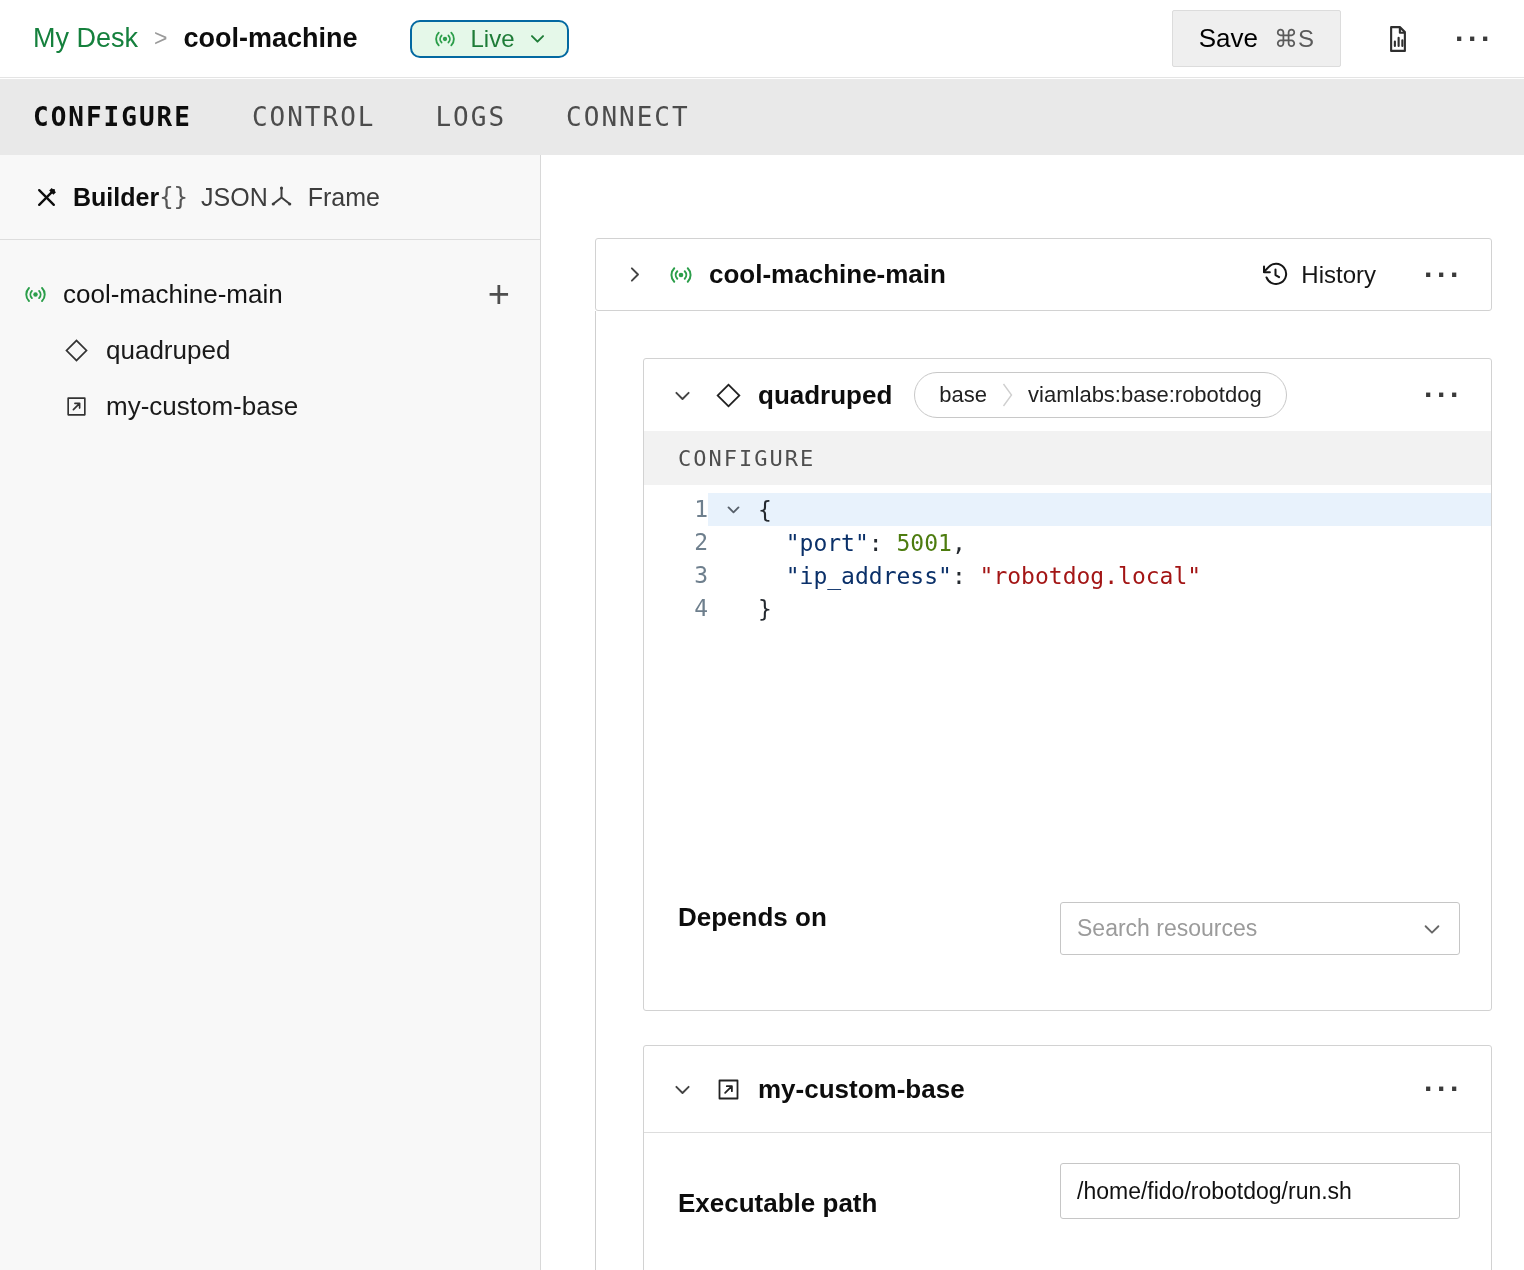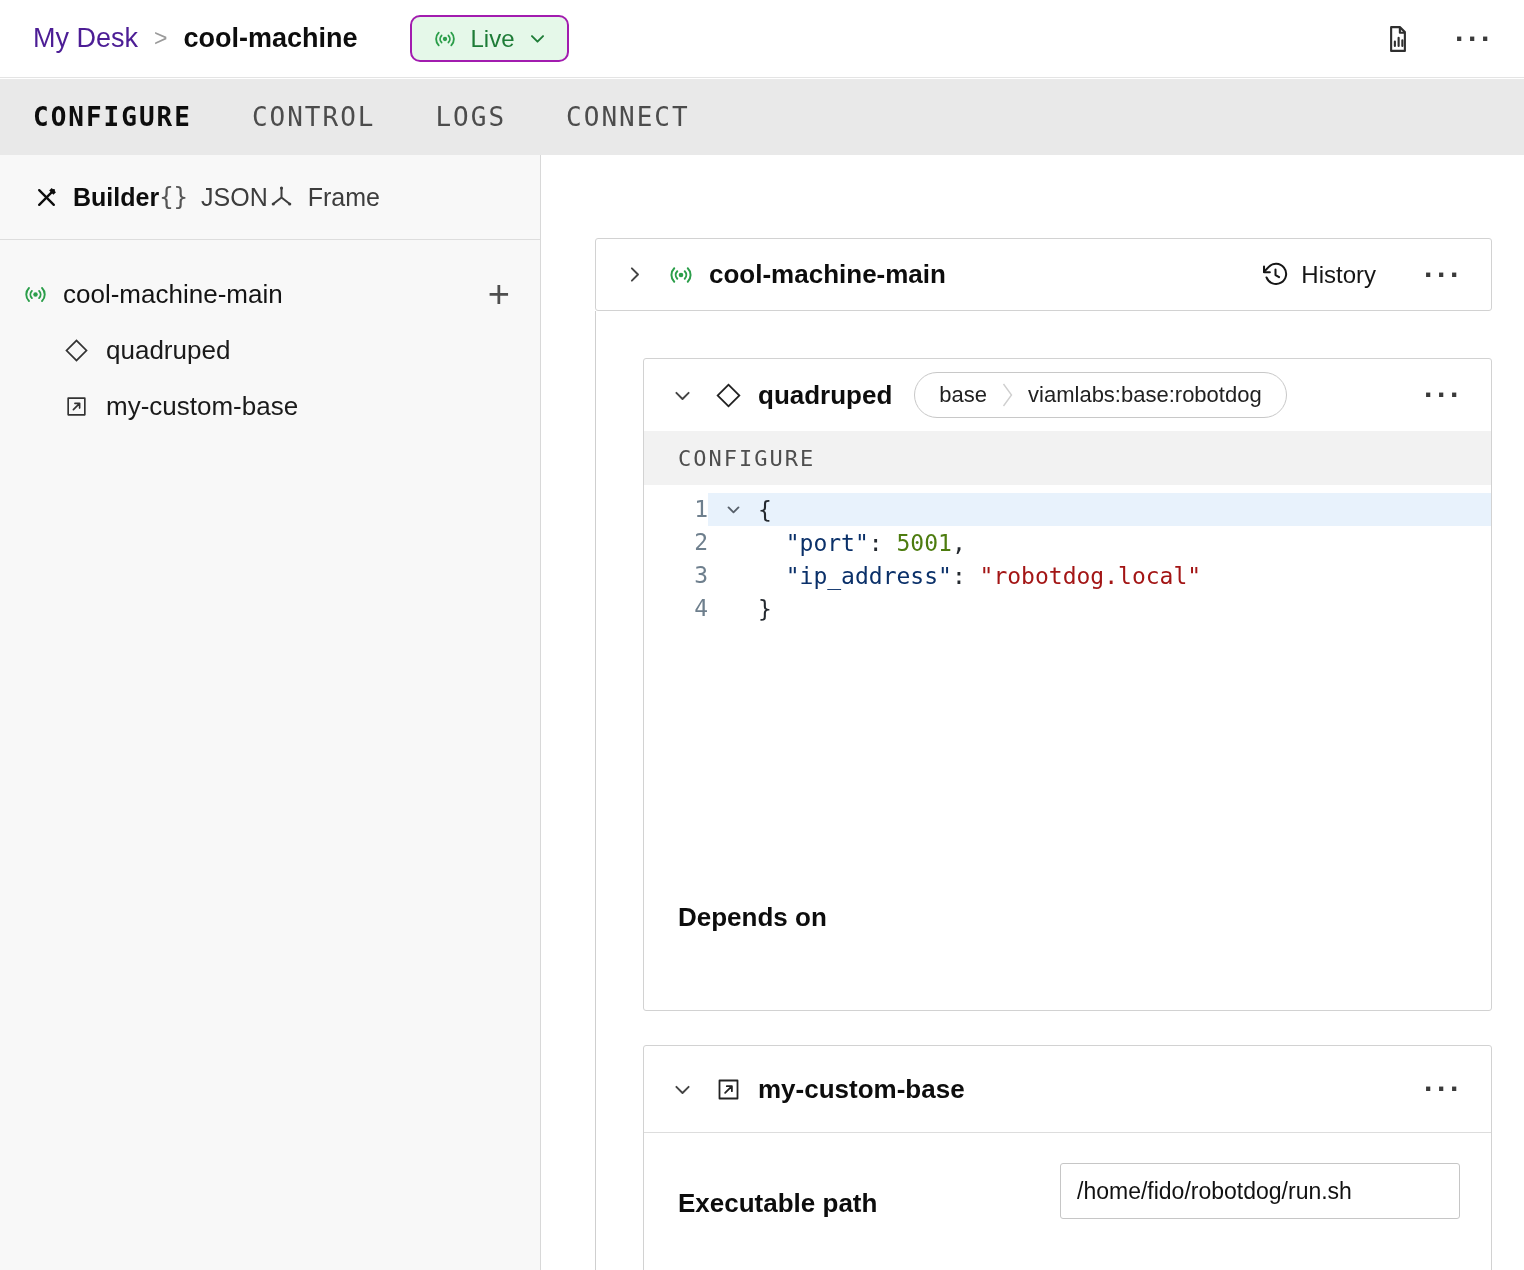--- a/index.html
+++ b/index.html
@@ -4,25 +4,25 @@
 <style>
   * { margin:0; padding:0; box-sizing:border-box; }
   html,body { background:#fff; }
   body { font-family:"Liberation Sans", sans-serif; color:#111; }
   .app { position:relative; width:1524px; height:1270px; background:#fff; overflow:hidden; }
 
   
   .topbar { position:absolute; top:0; left:0; right:0; height:78px; background:#fff;
             border-bottom:1px solid #e4e4e4; display:flex; align-items:center; padding:0 30px 0 33px; }
   .breadcrumb { display:flex; align-items:center; gap:16px; font-size:27px; }
-  .crumb-root { color:#4c1d95; cursor:pointer; }
+  .crumb-root { color:#15803d; cursor:pointer; }
   .crumb-sep { color:#9a9a9a; font-size:23px; }
   .crumb-current { font-weight:700; color:#0d0d0d; }
-  .live-pill { margin-left:52px; display:flex; align-items:center; gap:13px; height:47px; padding:4px 20px;
-               background:#e5f8e9; border:2px solid #a21caf; border-radius:10px; color:#1e7c37;
+  .live-pill { margin-left:52px; display:flex; align-items:center; gap:13px; height:38px; padding:4px 20px;
+               background:#e5f8e9; border:2px solid #0369a1; border-radius:10px; color:#1e7c37;
                font-size:24px; cursor:pointer; }
   .live-pill .bicon { color:#2b9e4a; }
   .topbar-right { margin-left:auto; display:flex; align-items:center; gap:42px; }
   .save-btn { display:flex; align-items:center; gap:16px; height:57px; padding:0 26px;
               background:#efefef; border:1px solid #dcdcdc; border-radius:2px; font-size:26px; cursor:pointer; }
   .save-shortcut { color:#5b5b5b; font-size:24px; }
   .icon-btn { display:flex; align-items:center; justify-content:center; color:#2f2f2f; cursor:pointer; background:none; border:none; }
   .ellipsis { font-size:30px; font-weight:700; letter-spacing:3px; color:#3a3a3a; cursor:pointer; line-height:1; }
 
   
@@ -122,20 +122,24 @@
       </span>
       <span>Live</span>
       <span>
         <svg width="19" height="19" viewBox="0 0 24 24" fill="none" stroke="currentColor" stroke-width="2.4" stroke-linecap="round" stroke-linejoin="round">
             <path d="M5 9l7 7 7-7"></path>
           </svg>
       </span>
     </button>
 
     <div class="topbar-right">
+      <button class="save-btn">
+        <span>Save</span>
+        <span class="save-shortcut">⌘S</span>
+      </button>
       <button class="icon-btn">
         <svg width="30" height="30" viewBox="0 0 24 24" fill="none" stroke="currentColor" stroke-width="1.7" stroke-linejoin="round">
           <path d="M6.5 2.5h7l4 4v15h-11z"></path>
             <path d="M13.5 2.5V7h4"></path>
           <path d="M9.5 17.5v-3.5M12.5 17.5v-6.5M15.5 17.5v-4.5" stroke-linecap="round"></path>
         </svg>
       </button>
       <span class="ellipsis">···</span>
     </div>
   </header>
@@ -305,20 +309,28 @@
             <span class="code-ln">4</span>
             <div class="code-line-body">
               <span class="code-fold"></span>
               <span class="code-text"><span class="tok-punct">}</span></span>
             </div>
           </div>
         </div>
 
         <div class="depends-row">
           <span class="field-label">Depends on</span>
+          <div class="select-box">
+            <span class="select-placeholder">Search resources</span>
+            <span class="select-chev">
+              <svg width="22" height="22" viewBox="0 0 24 24" fill="none" stroke="currentColor" stroke-width="2" stroke-linecap="round" stroke-linejoin="round">
+                  <path d="M5 9l7 7 7-7"></path>
+                </svg>
+            </span>
+          </div>
         </div>
       </section>
 
       <section class="card card-base">
         <div class="card-header">
           <span class="chev mr22">
             <svg width="21" height="21" viewBox="0 0 24 24" fill="none" stroke="currentColor" stroke-width="2.2" stroke-linecap="round" stroke-linejoin="round">
                 <path d="M5 9l7 7 7-7"></path>
               </svg>
           </span>

